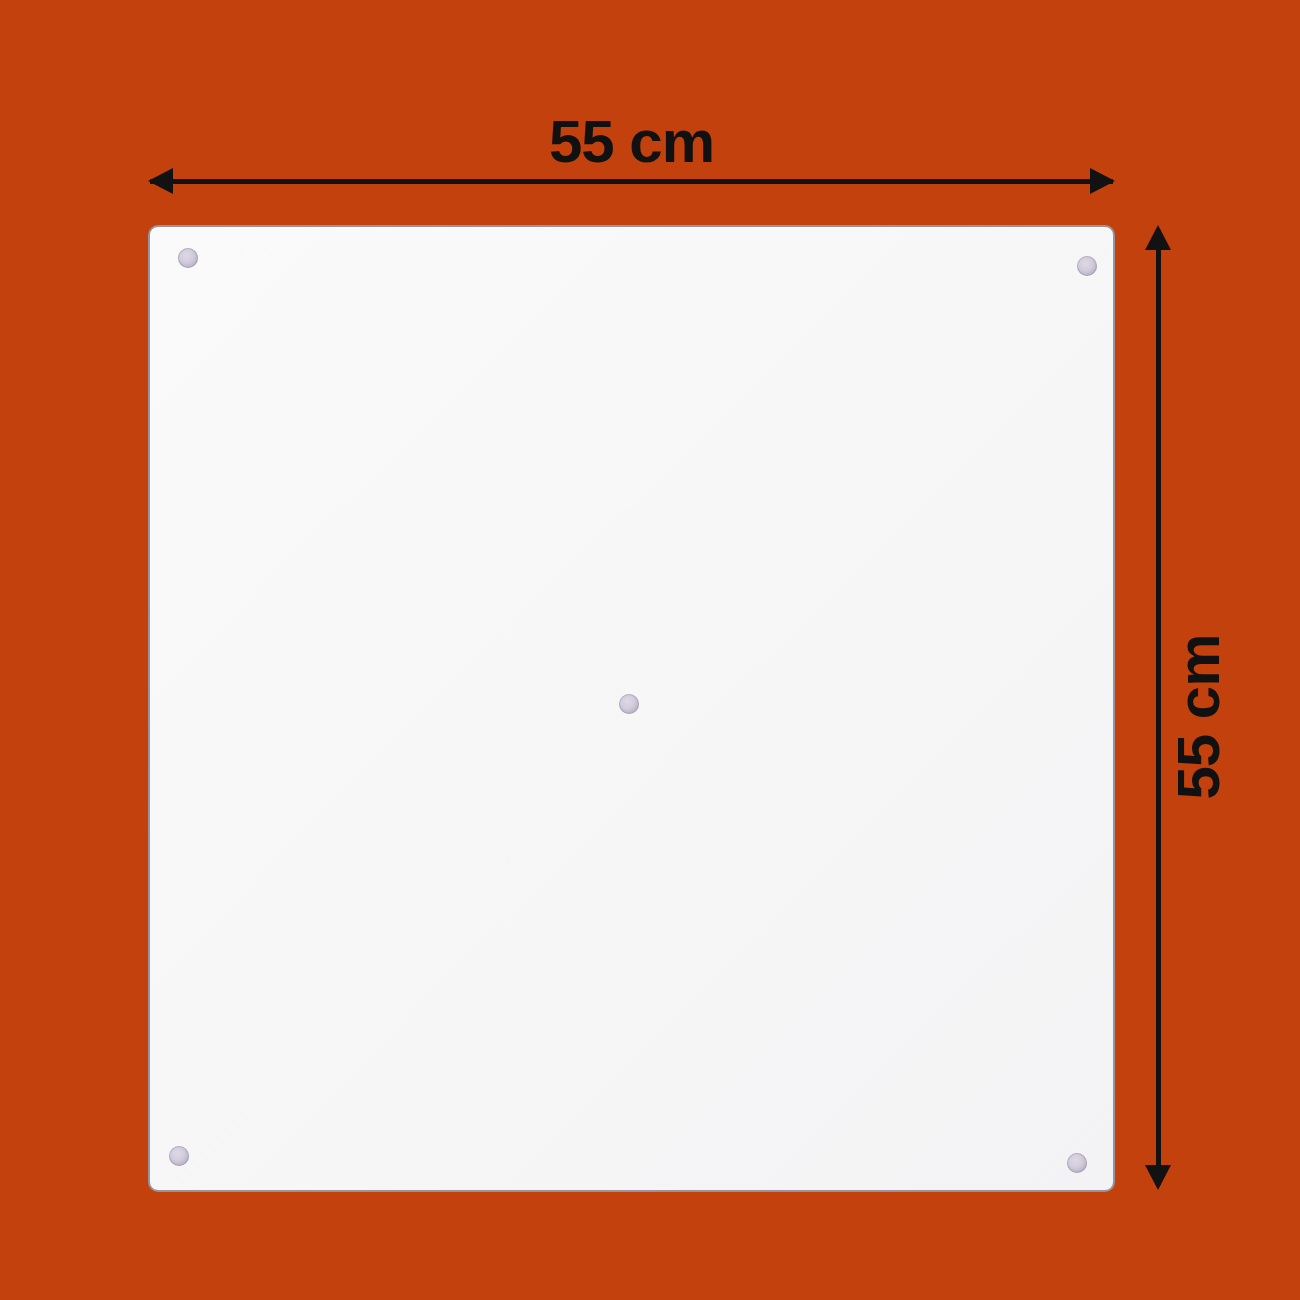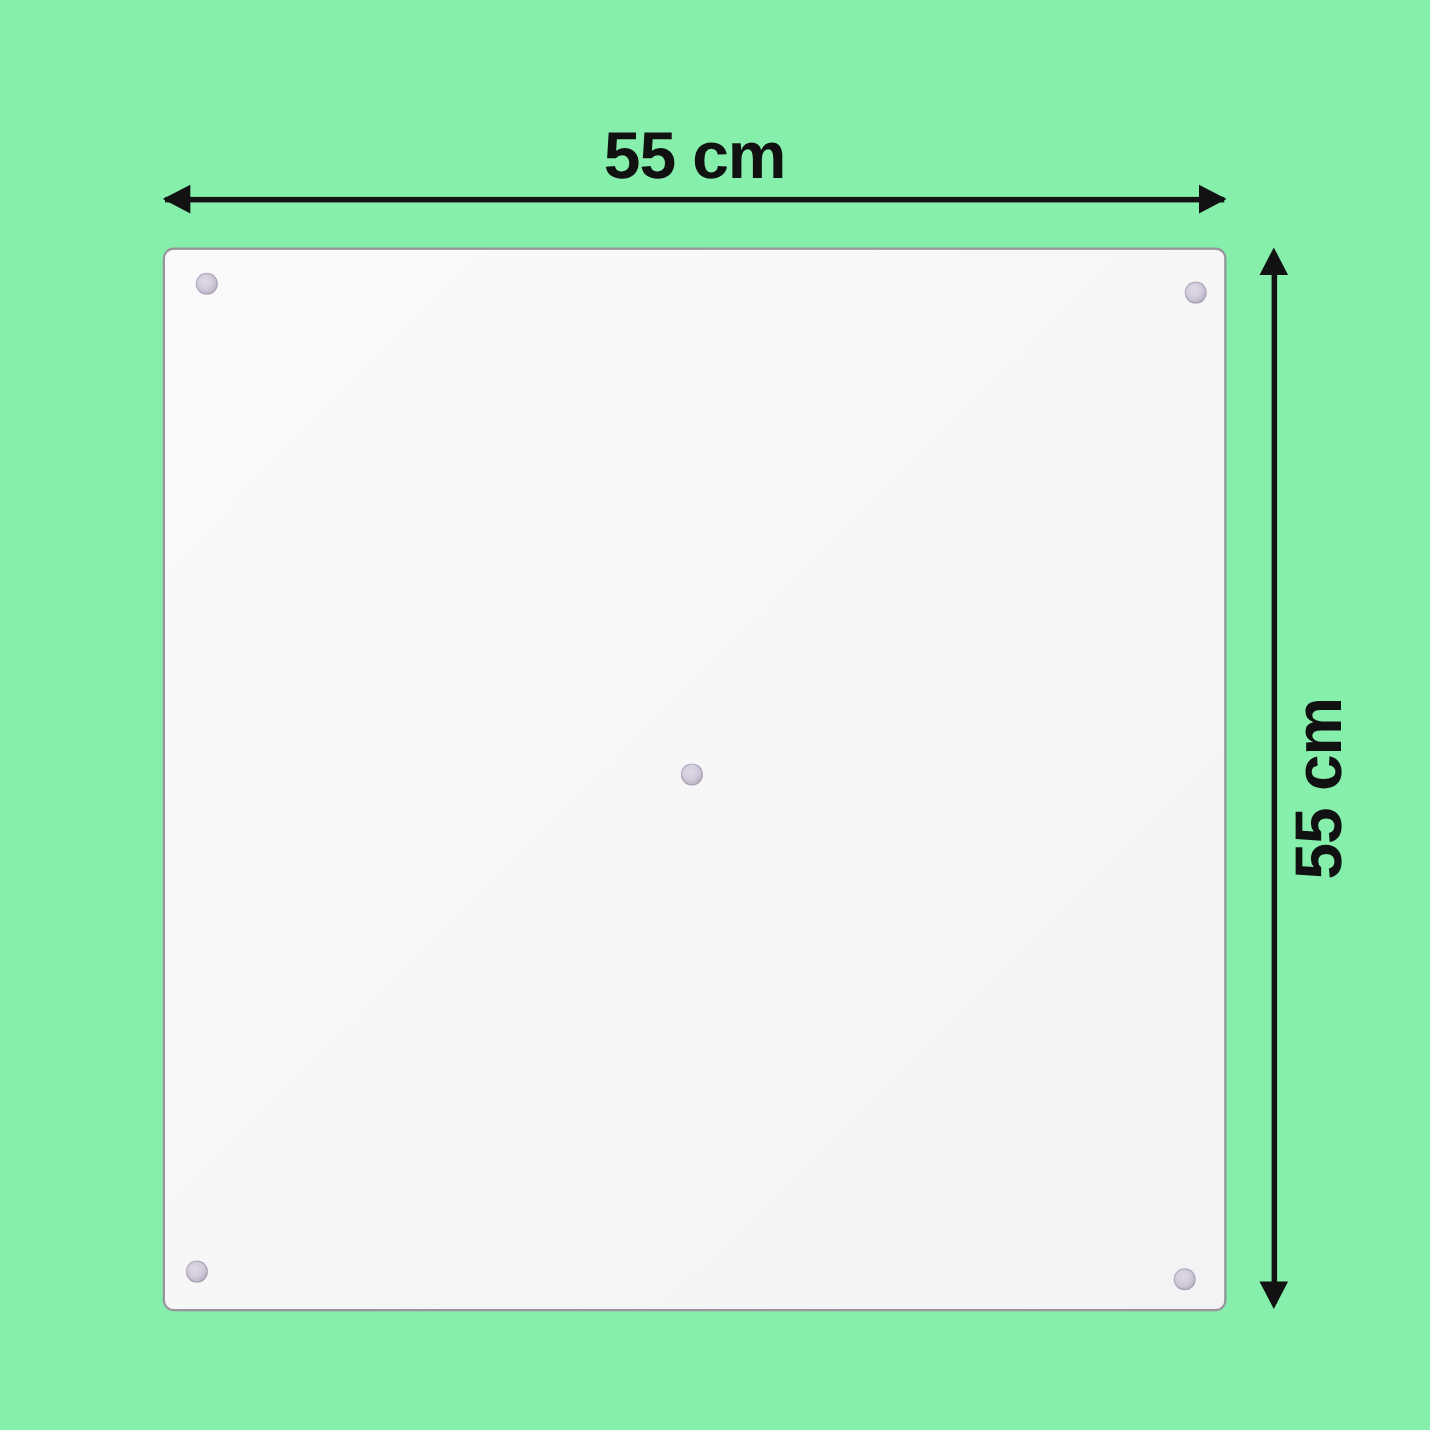--- a/index.html
+++ b/index.html
@@ -5,21 +5,21 @@
   html, body {
     margin: 0;
     padding: 0;
     background: #ffffff;
     font-family: "Liberation Sans", "DejaVu Sans", sans-serif;
   }
   .stage {
     position: relative;
     width: 1300px;
     height: 1300px;
-    background: #86efac;
+    background: #c2410c;
     overflow: hidden;
   }
 
   
   .panel {
     position: absolute;
     left: 148px;
     top: 225px;
     width: 967px;
     height: 967px;

